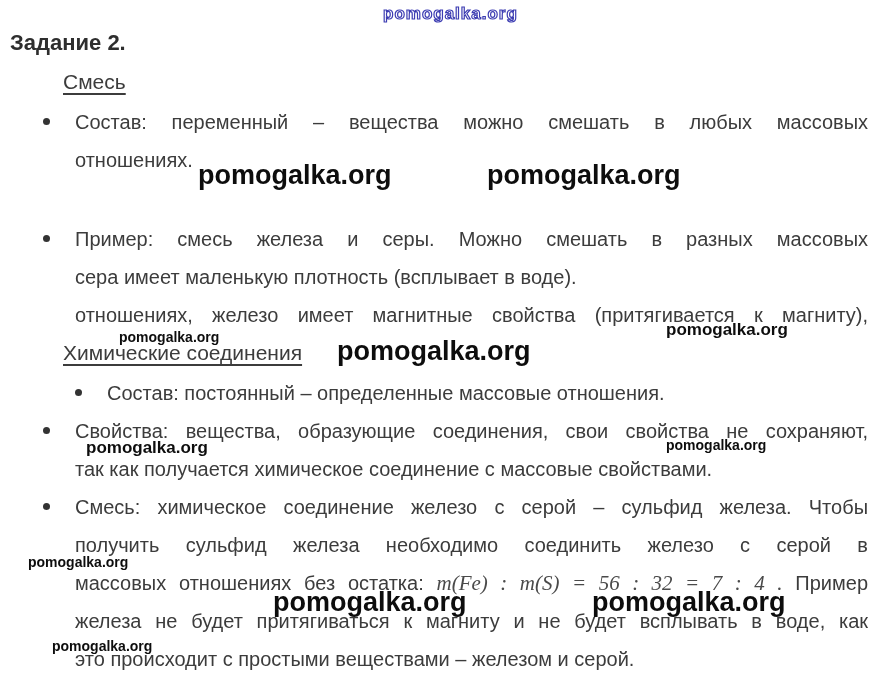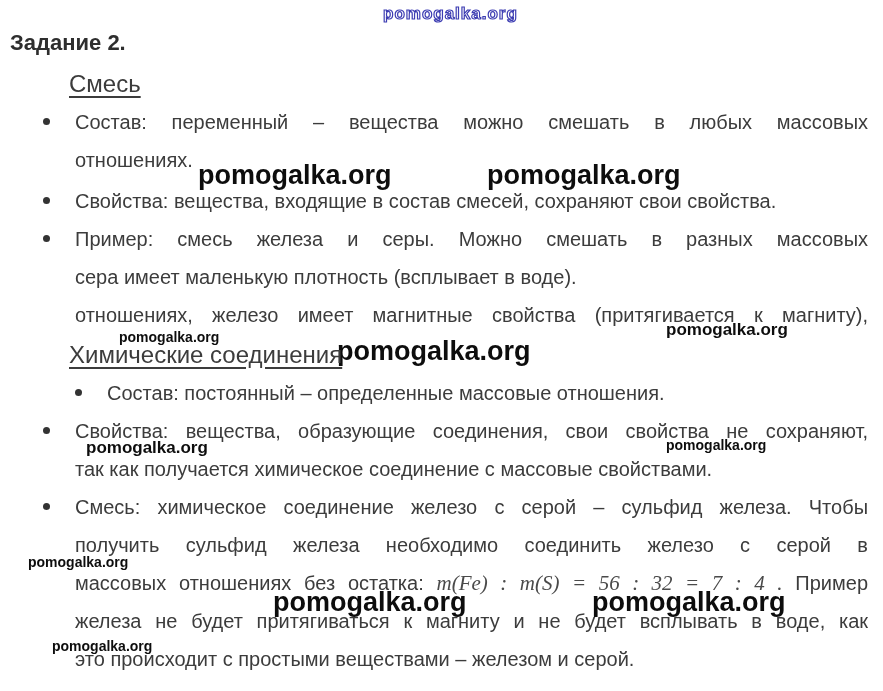--- a/index.html
+++ b/index.html
@@ -10,22 +10,22 @@
     font-family:"Liberation Sans", sans-serif;
     color:#3c3c3c;
     overflow:hidden;
   }
   .doc-title{
     position:absolute;left:10px;top:30px;
     font-size:22px;font-weight:bold;color:#2e2e2e;
     white-space:nowrap;
   }
   .heading{
-    position:absolute;left:69px;
-    font-size:24px;color:#3c3c3c;
+    position:absolute;left:63px;
+    font-size:21px;color:#3c3c3c;
     text-decoration:underline;
     text-underline-offset:4px;
     white-space:nowrap;
   }
   .h1{top:70px;}
   .h2{top:341px;}
   .bullet{
     position:absolute;left:75px;width:793px;
   }
   .b1{top:103px;}
@@ -108,24 +108,20 @@
 
   <div class="doc-title">Задание 2.</div>
 
   <div class="heading h1">Смесь</div>
 
   <div class="bullet b1">
     <span class="dot"></span>
   <div class="line j"><span>Состав: переменный – вещества можно смешать в любых массовых</span></div>
       <div class="line"><span>отношениях.</span></div>
     </div>
-  <div class="bullet b2">
-    <span class="dot"></span>
-  <div class="line"><span>Свойства: вещества, входящие в состав смесей, сохраняют свои свойства.</span></div>
-    </div>
   <div class="bullet b3">
     <span class="dot"></span>
   <div class="line j"><span>Пример: смесь железа и серы. Можно смешать в разных массовых</span></div>
       <div class="line"><span>сера имеет маленькую плотность (всплывает в воде).</span></div>
       <div class="line j"><span>отношениях, железо имеет магнитные свойства (притягивается к магниту),</span></div>
     </div>
 
   <div class="heading h2">Химические соединения</div>
 
   <div class="bullet b4">

